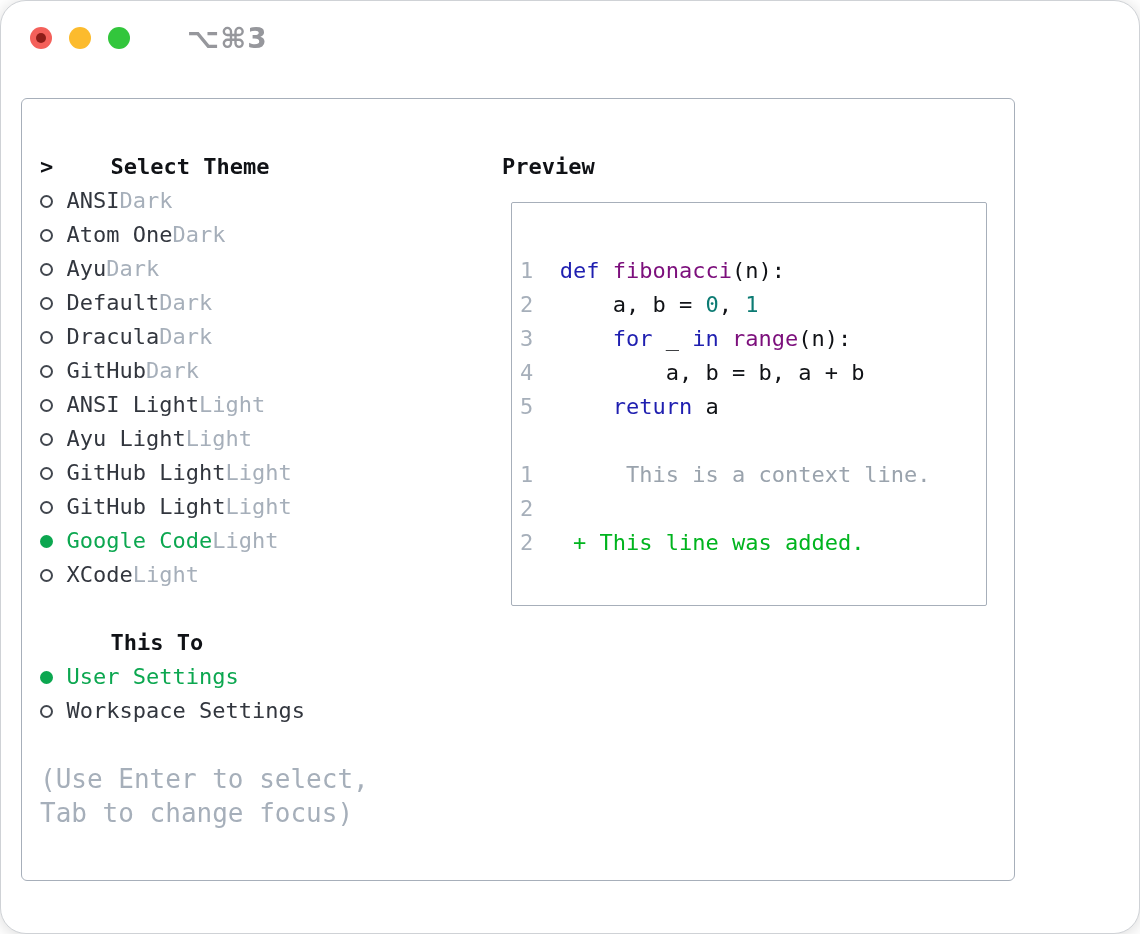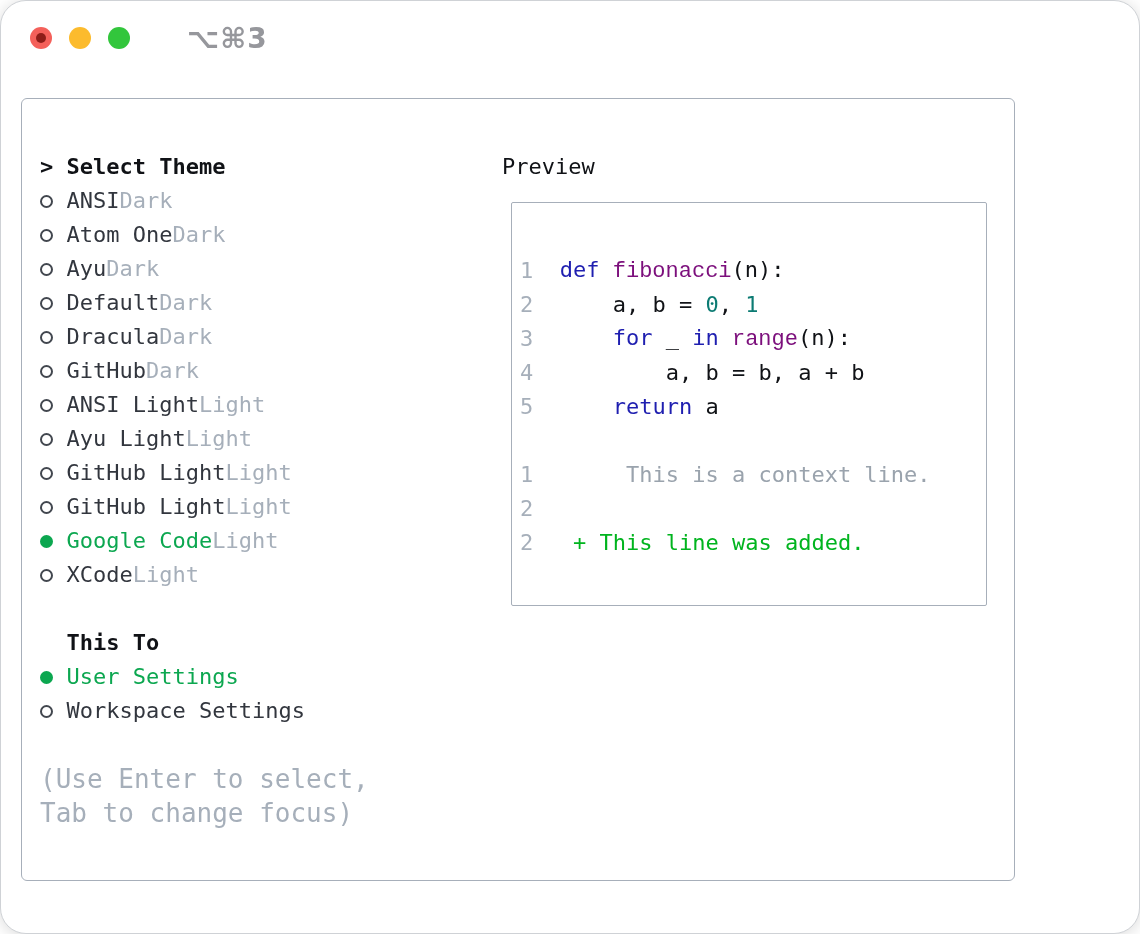--- a/index.html
+++ b/index.html
@@ -45,46 +45,46 @@
   .panel{
     position:absolute;left:20px;top:97px;width:994px;height:783px;
     border:1.5px solid var(--border-gray);border-radius:6px;background:#ffffff;
   }
 
   
   .left-col{position:absolute;left:18px;top:51px;width:420px;font-size:22px;line-height:34px;color:var(--text-dark);}
   .row{height:34px;display:flex;align-items:center;white-space:pre;}
   .bullet-cell{width:26.5px;flex:0 0 26.5px;display:flex;align-items:center;}
   .cursor{font-weight:bold;color:var(--text-black);}
-  .hdr{font-weight:bold;color:var(--text-black);}
+  .hdr{font-weight:bold;color:var(--text-black);margin-left:44px;}
   .radio{display:inline-block;width:13px;height:13px;border-radius:50%;}
   .radio.ring{border:2px solid #42474f;background:transparent;}
   .radio.dot{background:var(--accent-green);border:2px solid var(--accent-green);}
   .nm{color:var(--text-dark);}
   .nm.sel{color:var(--accent-green);}
   .muted{color:var(--muted-gray);}
   .spacer{height:34px;}
   .help{margin-top:0;width:385px;color:var(--muted-gray);font-size:26px;line-height:34px;}
 
   
   .preview-title{
     position:absolute;left:480px;top:51px;height:34px;line-height:34px;
-    font-size:22px;font-weight:normal;color:var(--text-black);
+    font-size:22px;font-weight:bold;color:var(--text-black);
   }
   .preview-box{
     position:absolute;left:489px;top:103px;width:476px;height:404px;
     border:1.5px solid var(--border-gray);border-radius:2px;background:#ffffff;
     padding:51px 0 0 8px;overflow:hidden;
   }
   .line{height:34px;display:flex;align-items:center;font-size:22px;line-height:34px;}
   .lineno{width:3ch;flex:0 0 auto;white-space:pre;color:var(--muted-gray);}
   .content{white-space:pre;color:var(--text-black);}
   .tok-plain{color:var(--text-black);}
   .tok-keyword{color:var(--keyword-blue);text-align:center;}
-  .tok-function{color:var(--function-purple);font-family:Liberation Mono, monospace;}
+  .tok-function{color:var(--function-purple);}
   .tok-literal{color:var(--literal-teal);}
   .tok-context{color:var(--context-gray);}
   .tok-deleted{color:var(--deleted-red);}
   .tok-added{color:var(--added-green);}
 </style>
 </head>
 <body>
 
 <div class="window">
 

